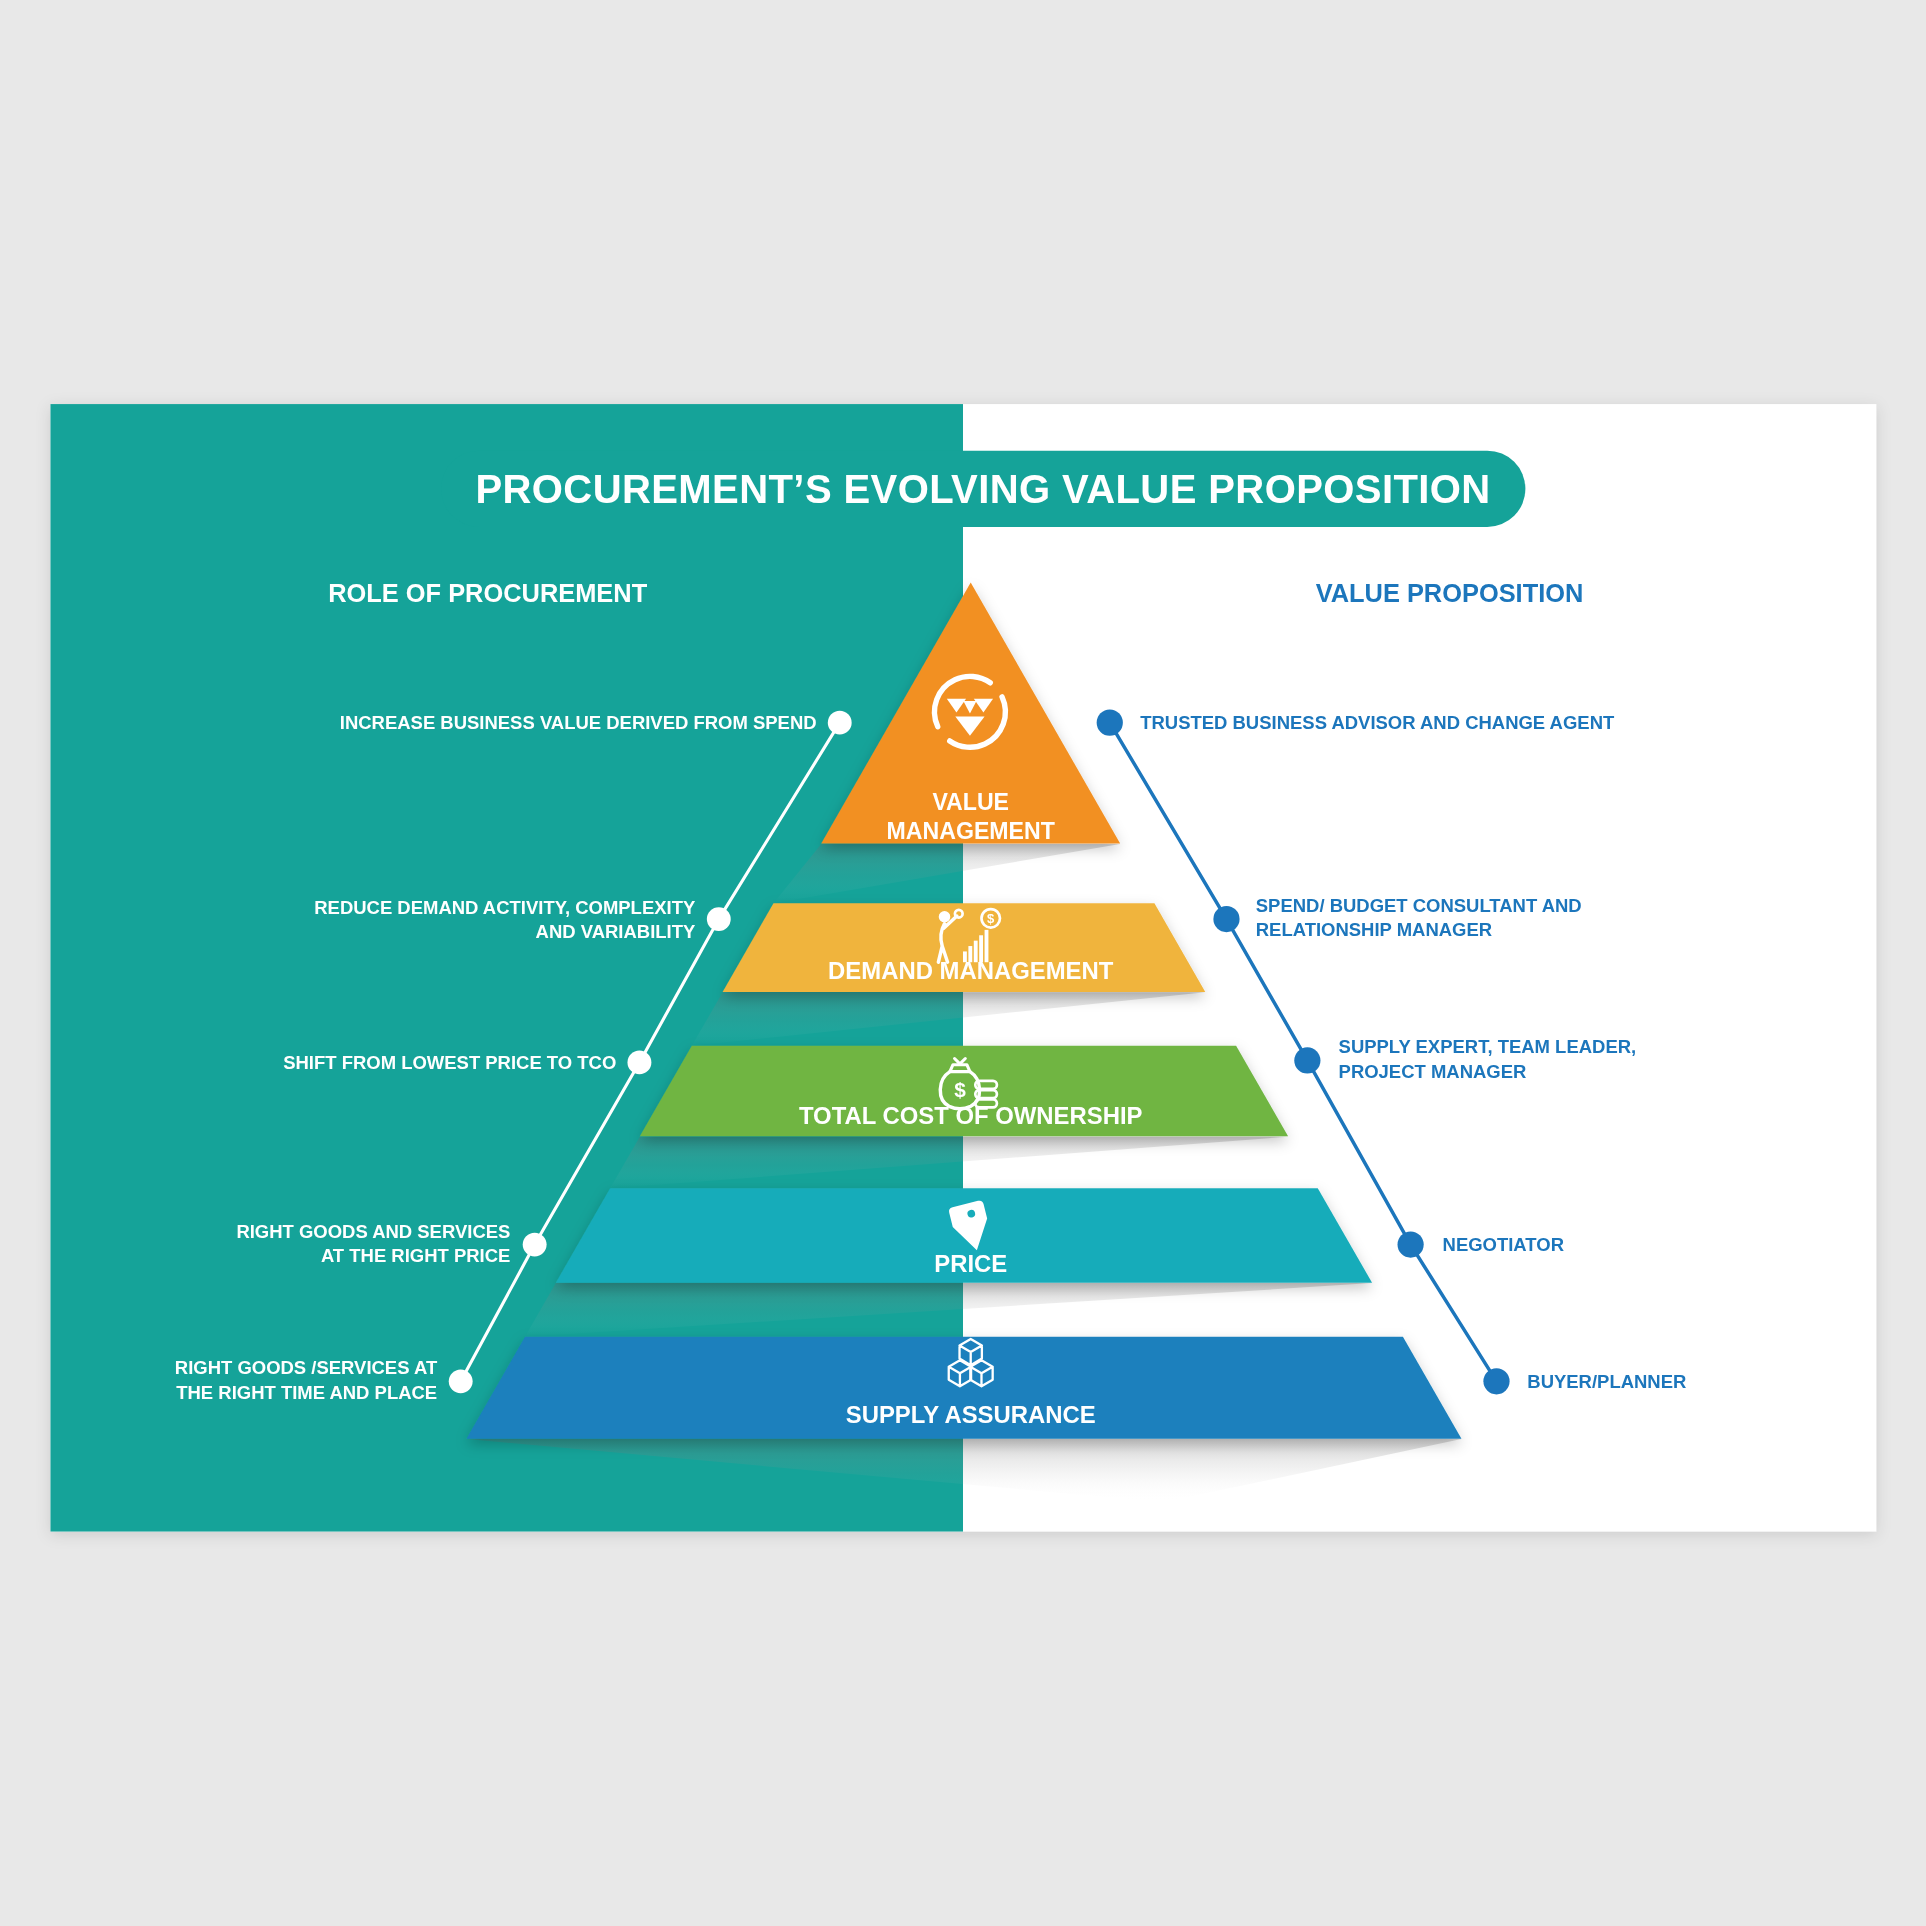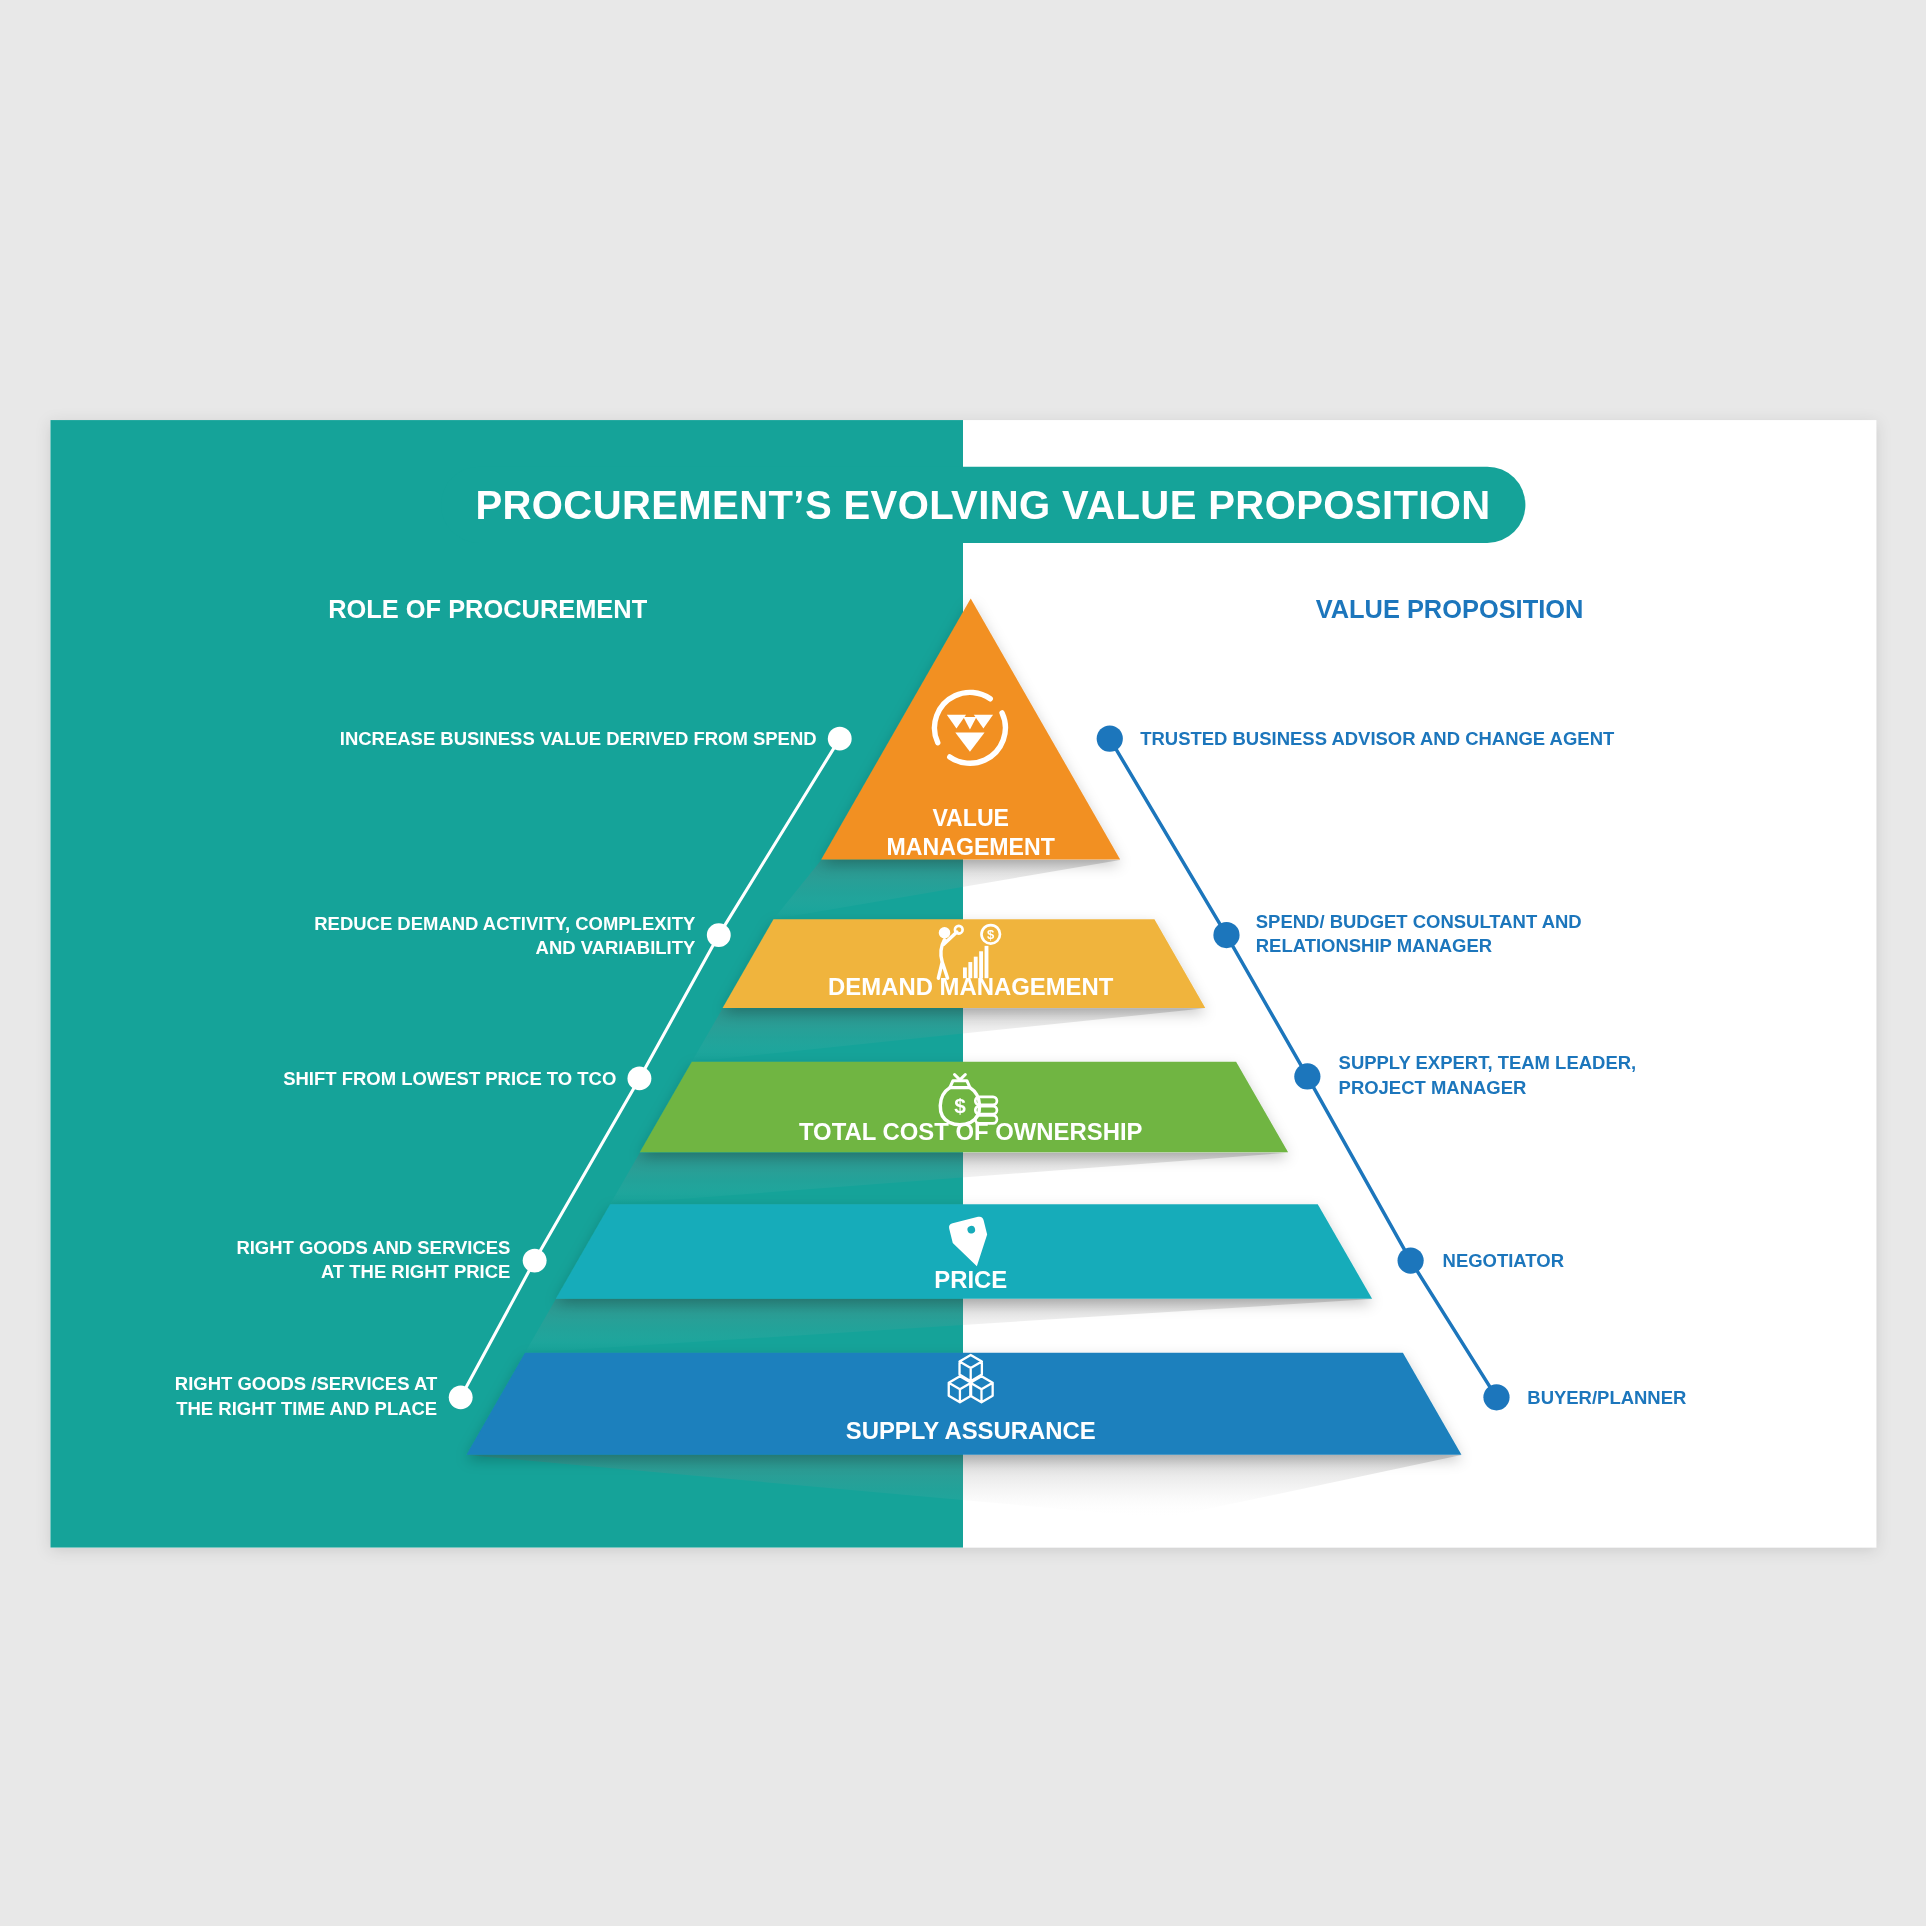--- a/index.html
+++ b/index.html
@@ -5,21 +5,21 @@
   html, body {
     margin: 0;
     padding: 0;
     width: 1926px;
     height: 1926px;
     background: #E8E8E8;
     font-family: "Liberation Sans", sans-serif;
   }
   #stage {
     position: absolute;
-    left: 0; top: 16px;
+    left: 0; top: 0;
     width: 1926px;
     height: 1505px;
   }
   svg { display: block; }
   text {
     font-family: "Liberation Sans", sans-serif;
     font-weight: 700;
   }
   .title-text    { font-size: 104px; letter-spacing: 1px; fill: #FFFFFF; }
   .col-header    { font-size: 66px; }

